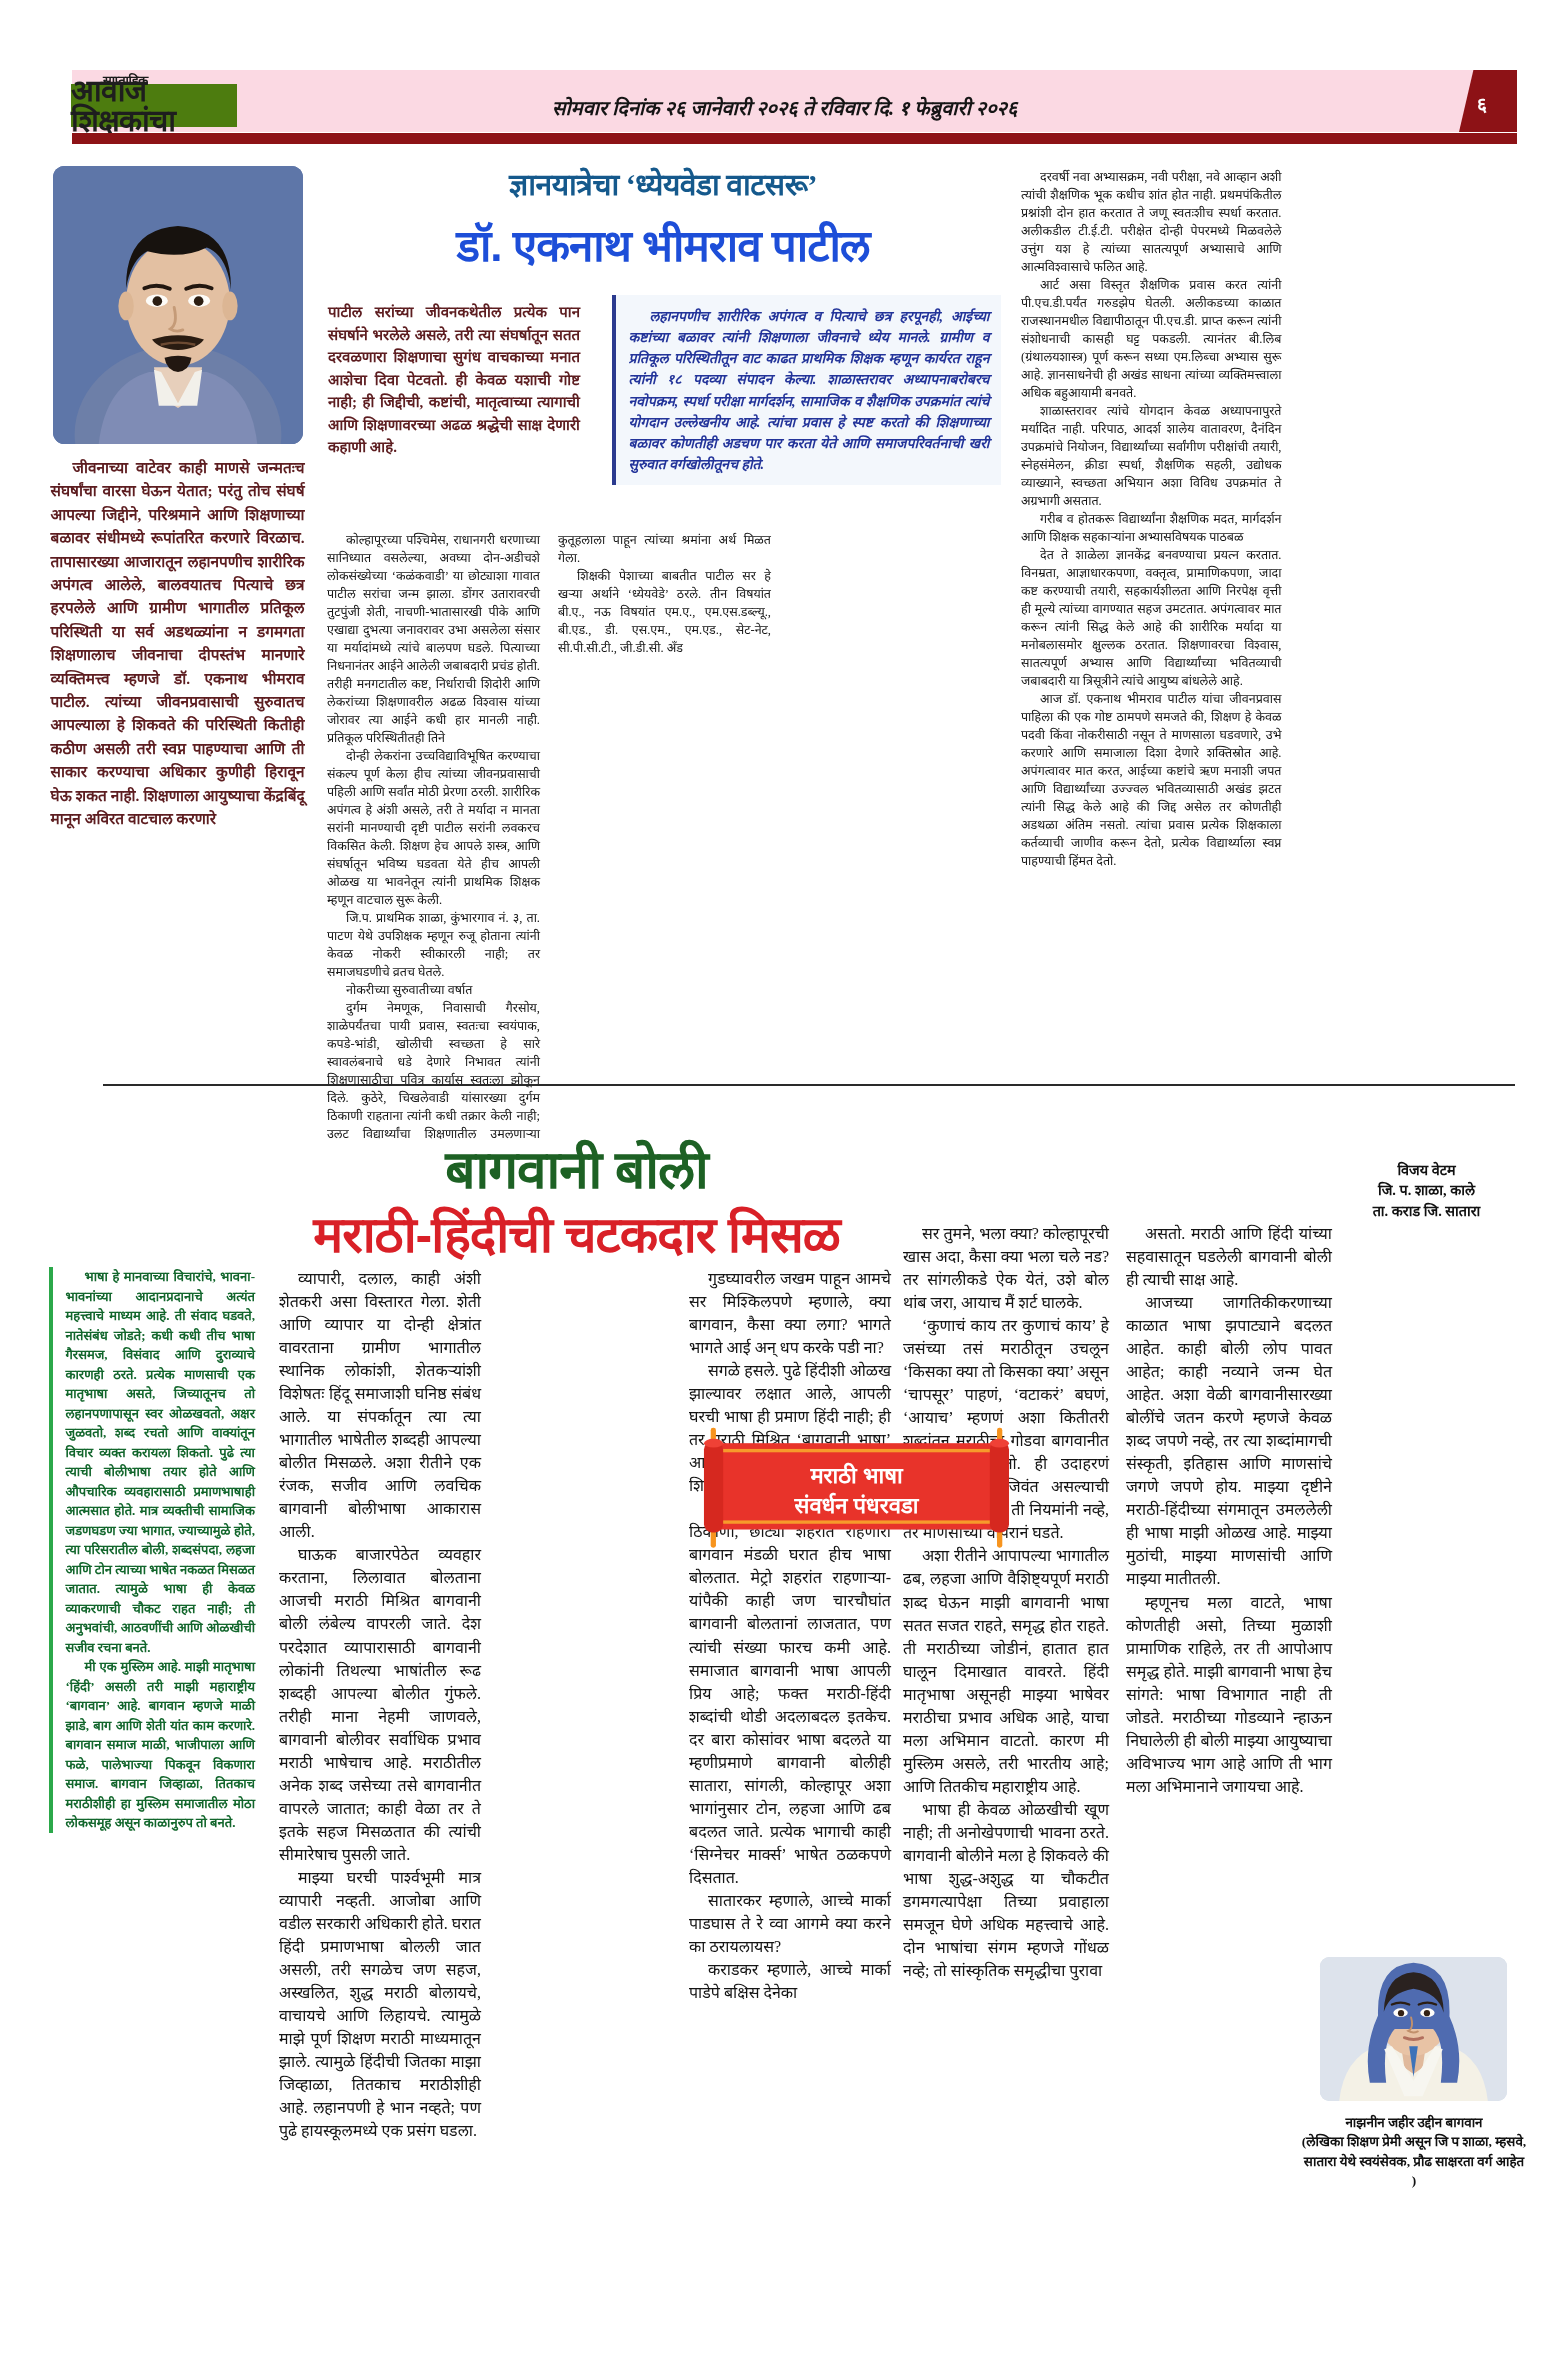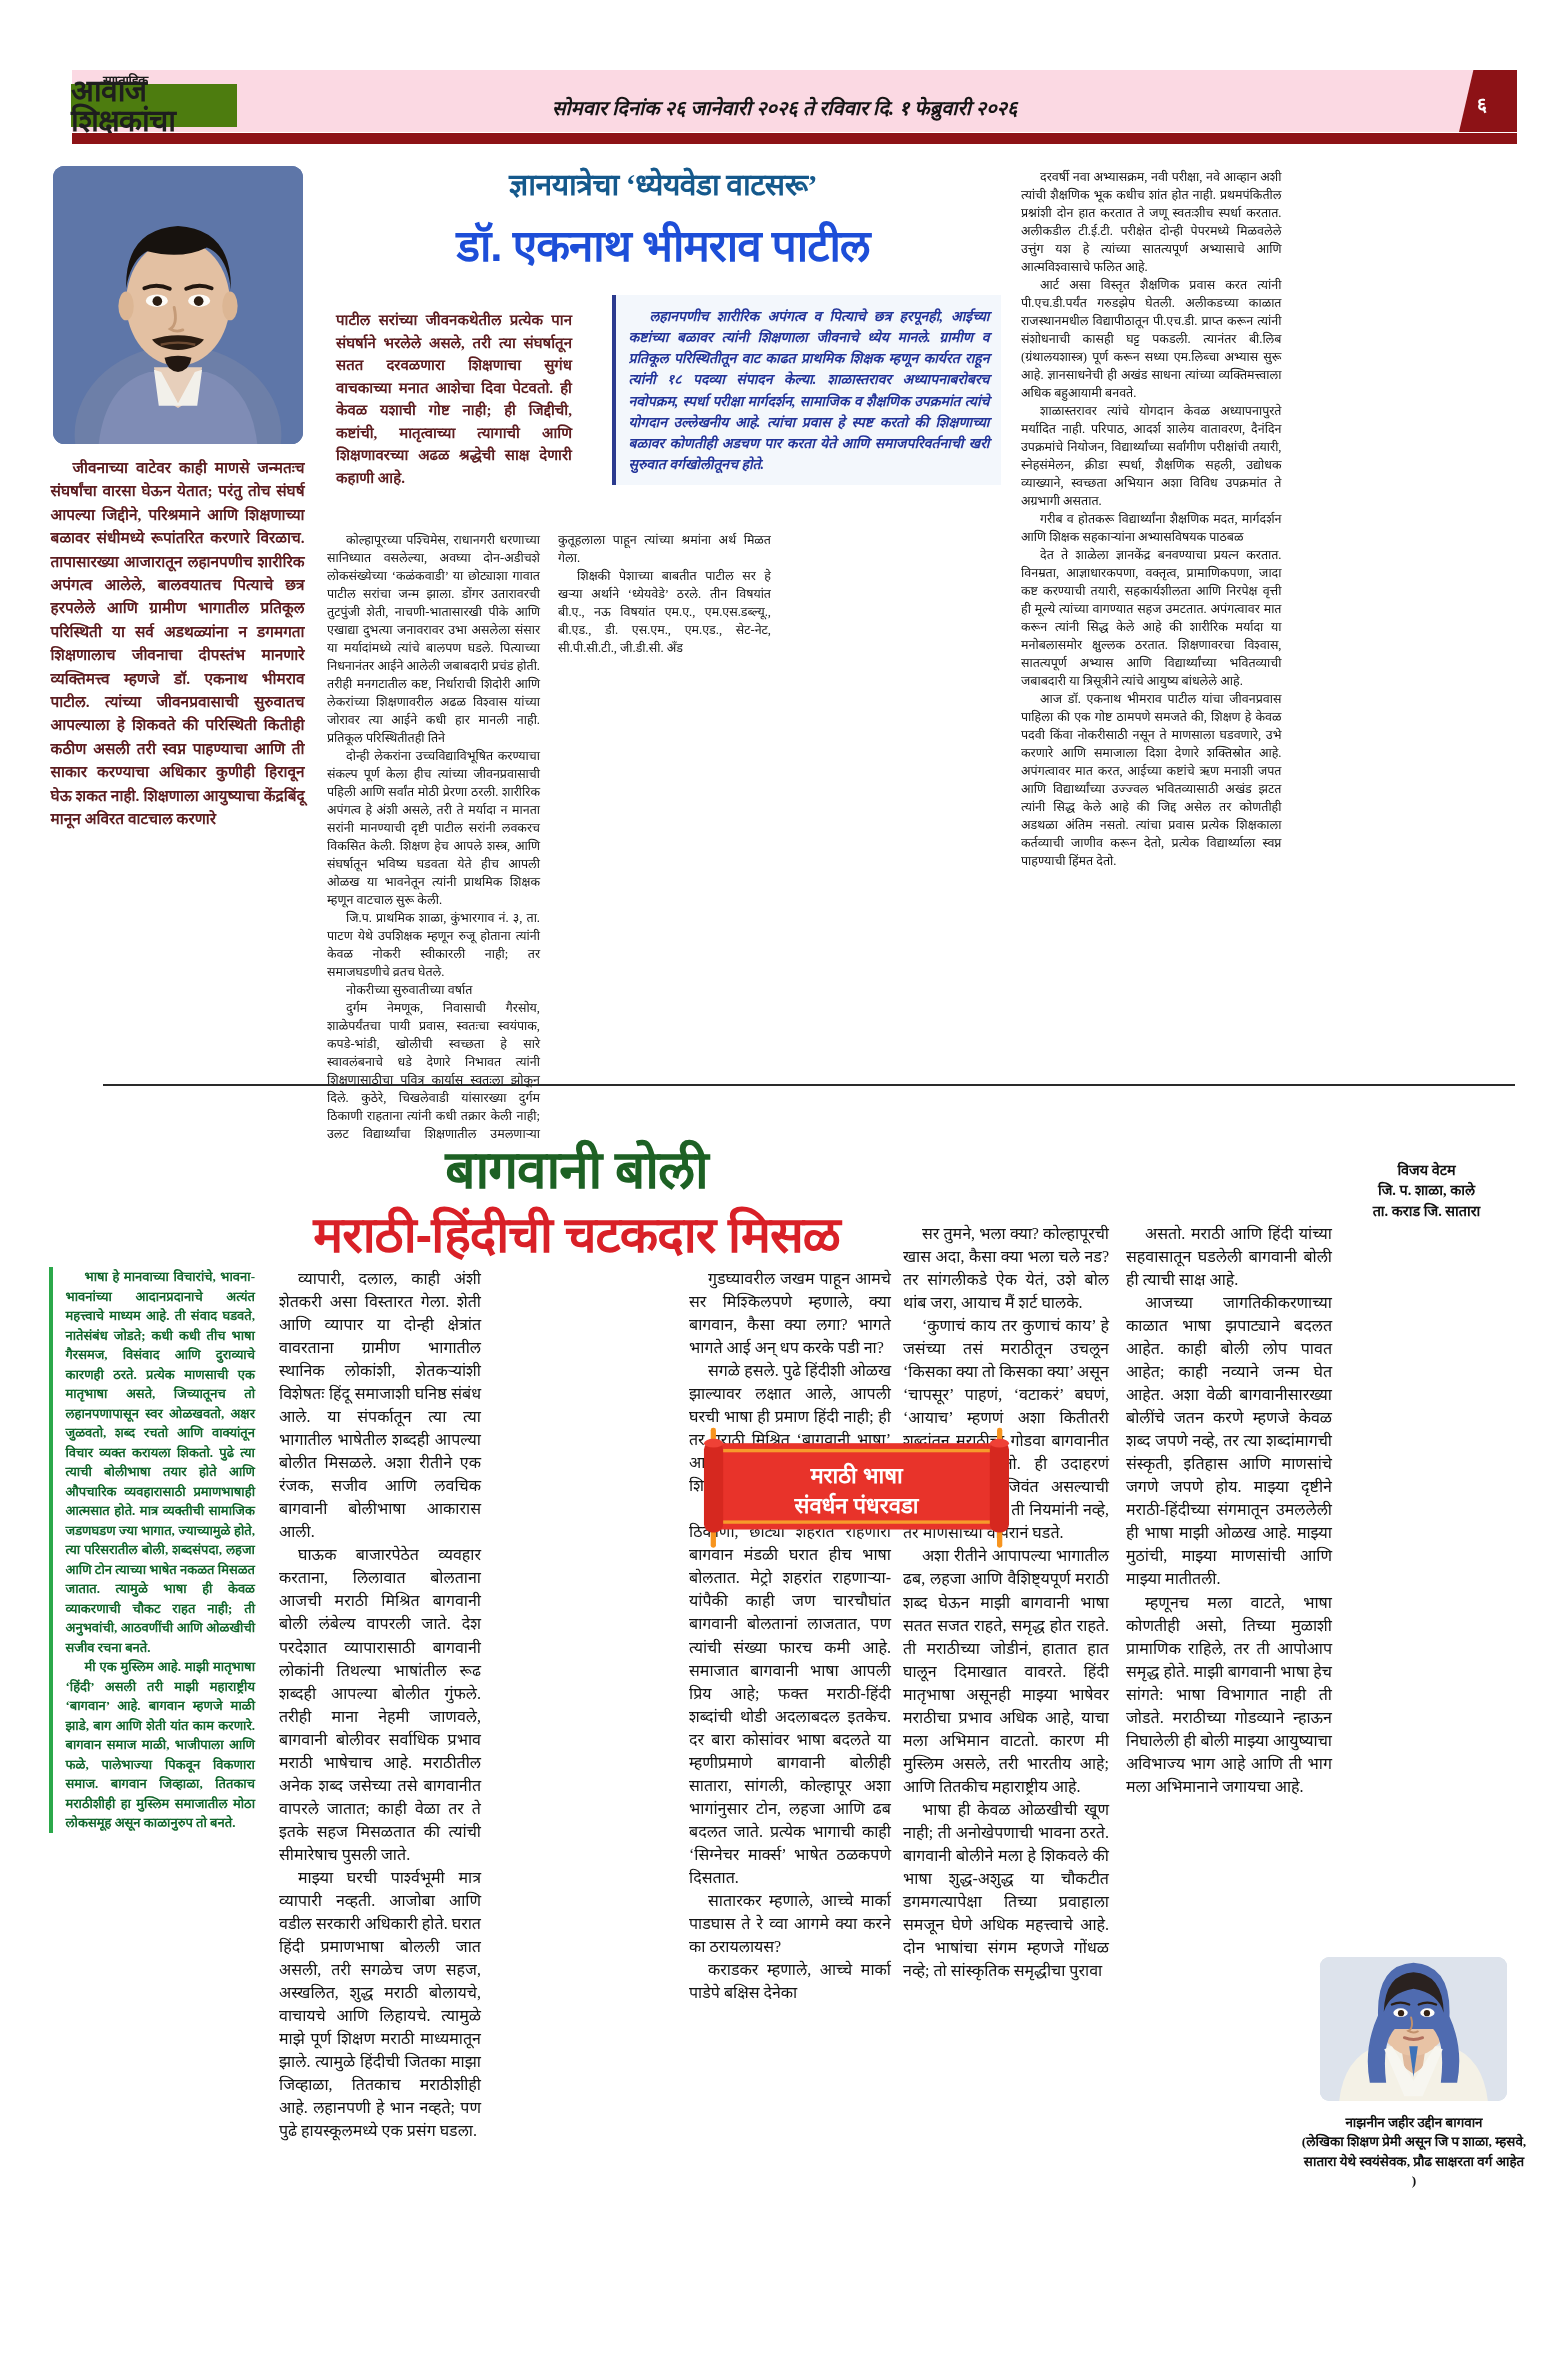--- a/index.html
+++ b/index.html
@@ -40,21 +40,21 @@
       font-family:"Liberation Serif",serif;}
   .a1-title{font-size:44px;font-weight:bold;color:#1d4ed8;letter-spacing:-1px;line-height:1.1;
       margin-top:19px;font-family:"Liberation Sans",sans-serif;}
 
   .a1-side{position:absolute;left:21.6px;top:300px;width:254px;font-size:15.4px;line-height:1.52;
       color:#5d1d20;font-weight:bold;text-align:justify;font-family:"Liberation Serif",serif;}
   .a1-side p{margin:0;text-indent:22px;}
 
   .a1-lead{position:absolute;left:298px;top:144px;width:254px;font-size:15px;line-height:1.5;
       color:#5d1d20;font-weight:bold;text-align:justify;font-family:"Liberation Serif",serif;}
-  .a1-lead p{margin:9px;}
+  .a1-lead p{margin:1px;}
 
   .a1-box{position:absolute;left:583px;top:139px;width:389px;background:#f3f7fc;
       border-left:4.3px solid #2b3a8f;padding:10.6px 11.5px 9.6px 12.5px;box-sizing:border-box;}
   .a1-box p{margin:0;font-size:14px;line-height:1.52;color:#23349a;font-weight:bold;
       text-align:justify;text-indent:21px;font-style:italic;font-family:"Liberation Serif",serif;}
 
   .a1-cols{position:absolute;left:298px;top:375px;width:675px;
       column-count:3;column-gap:18px;column-fill:auto;height:619px;}
   .a1-cols p{margin:0 0 0 0;font-size:12.5px;line-height:1.44;text-align:justify;
       text-indent:19px;color:#141414;font-family:"Liberation Serif",serif;}

